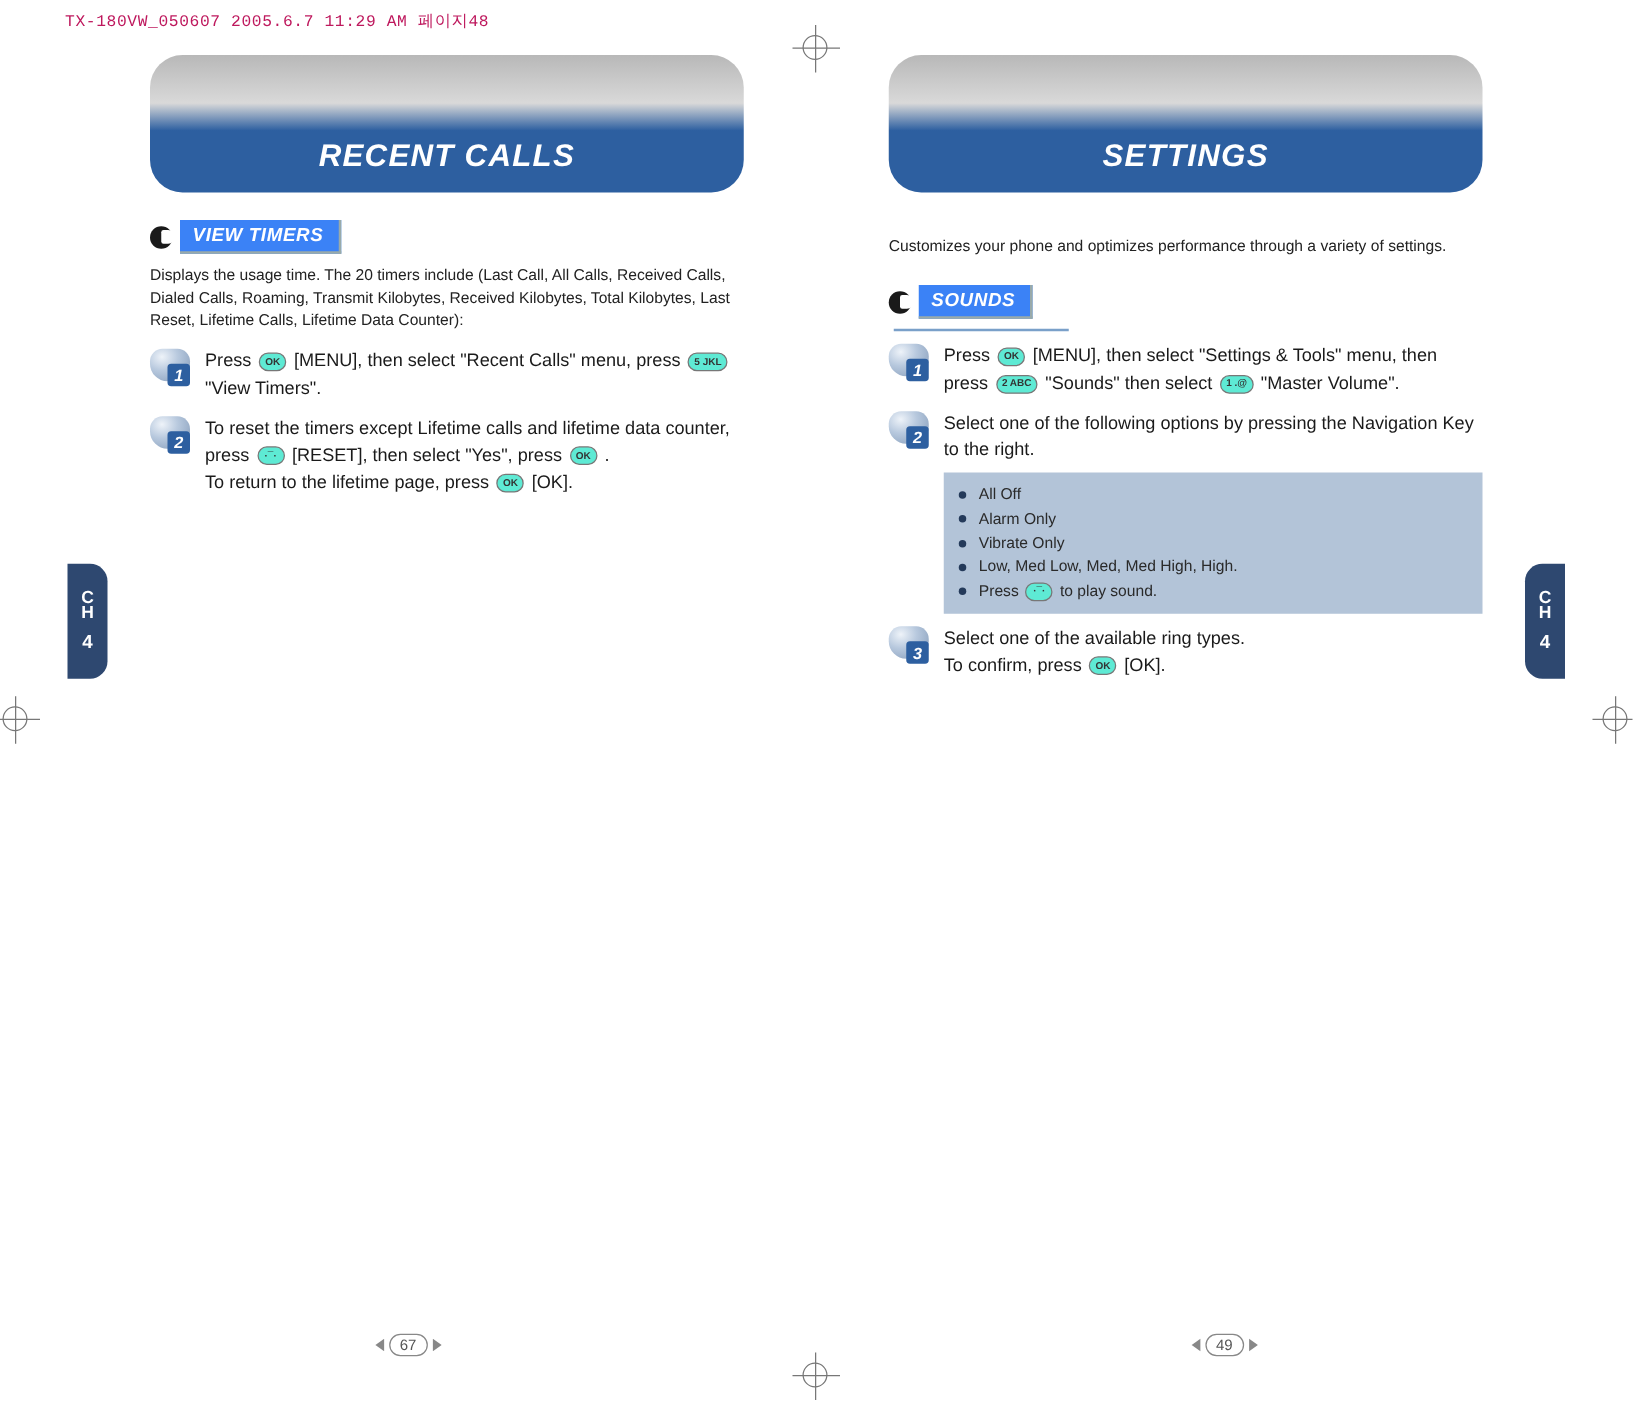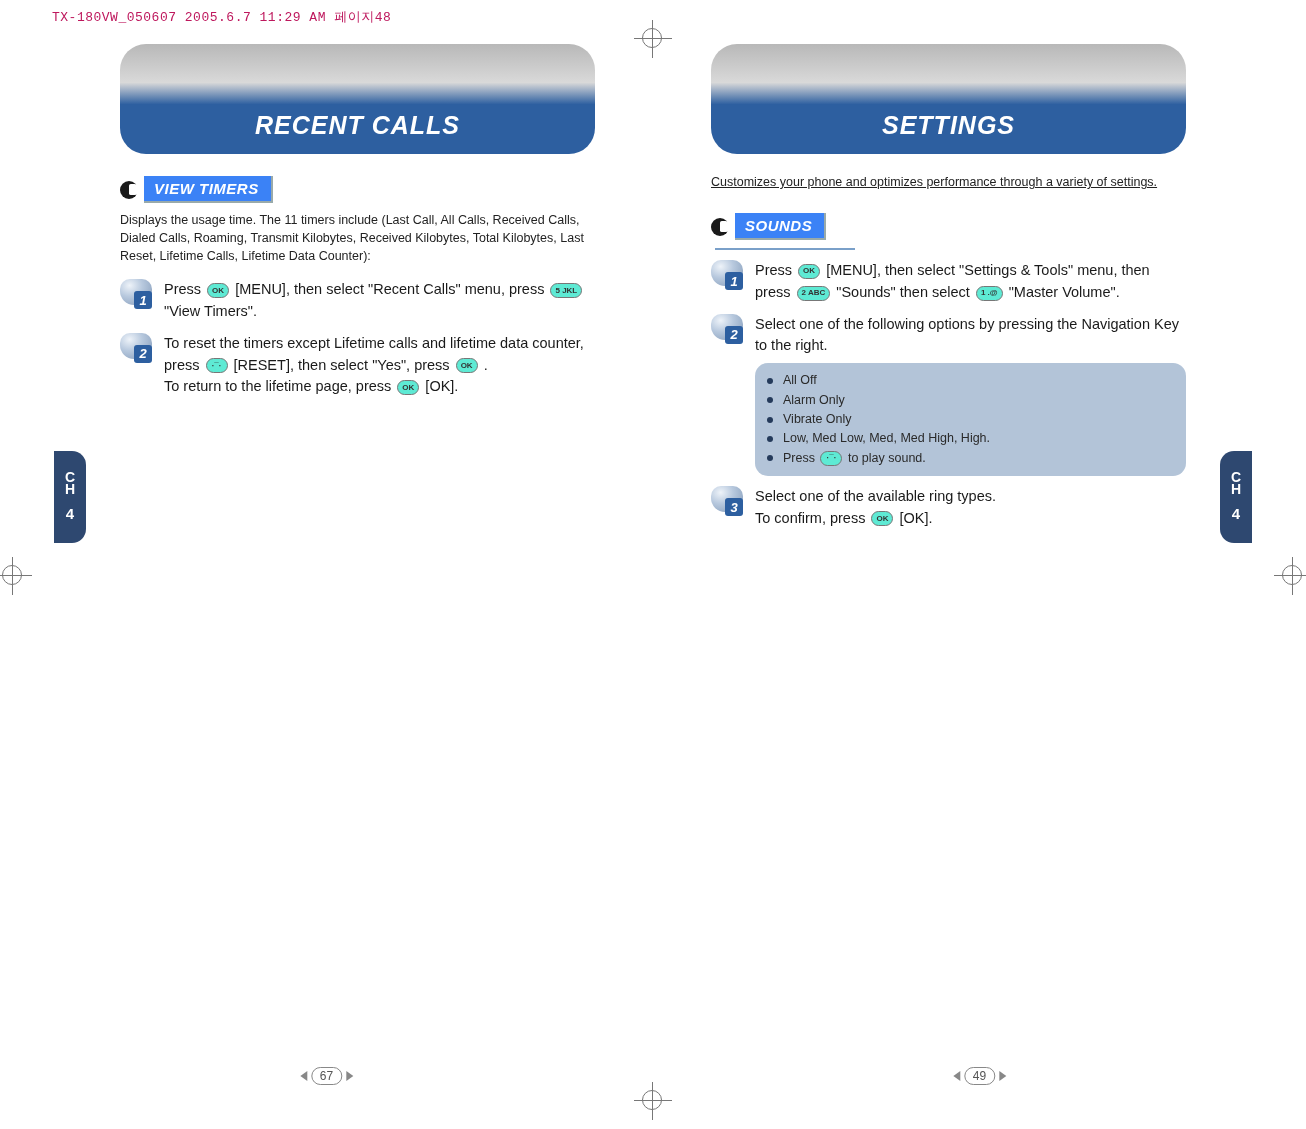--- a/index.html
+++ b/index.html
@@ -185,21 +185,20 @@
   .side-tab.right { right: 54px; border-radius: 14px 0 0 14px; }
   .side-tab .c { line-height: 0.85; }
   .side-tab .n { margin-top: 10px; font-size: 15px; }
 
   .options-box {
     background: #b3c4d8;
     padding: 8px 12px;
     margin: 6px 0 6px 44px;
     font-size: 12.5px;
     line-height: 1.55;
-    border-radius: 13px;
   }
   .options-box .row { display: flex; align-items: center; gap: 10px; }
   .options-box .bullet {
     width: 6px; height: 6px; background: #243a5a; border-radius: 50%;
     flex: 0 0 6px;
   }
 
   .page-num {
     position: absolute;
     bottom: 40px;
@@ -254,21 +253,21 @@
       <span>RECENT CALLS</span>
     </div>
 
     <div class="section-label">
       <div class="dot">
           <div class="inner"></div>
         </div>
       <div class="tab">VIEW TIMERS</div>
     </div>
 
-    <div class="body-text">Displays the usage time. The 11 timers include (Last Call, All Calls, Received Calls, Dialed Calls, Roaming, Transmit Kilobytes, Received Kilobytes, Total Kilobytes, Last Reset, Lifetime Calls, Lifetime Data Counter):</div>
+    <div class="body-text">Displays the usage time. The 20 timers include (Last Call, All Calls, Received Calls, Dialed Calls, Roaming, Transmit Kilobytes, Received Kilobytes, Total Kilobytes, Last Reset, Lifetime Calls, Lifetime Data Counter):</div>
 
     <div class="step">
       <div class="step-badge">
         <div class="cap"></div>
         <div class="num">1</div>
       </div>
       <div class="step-text">
         <span>Press</span>
         <span class="key">OK</span>
         <span>[MENU], then select "Recent Calls" menu, press</span>
@@ -306,21 +305,21 @@
     <div class="side-tab right">
       <span class="c">C</span>
       <span class="c">H</span>
       <span class="n">4</span>
     </div>
 
     <div class="title-pill">
       <span>SETTINGS</span>
     </div>
 
-    <div class="body-text" style="margin-top:19px;text-decoration:underline;">Customizes your phone and optimizes performance through a variety of settings.</div>
+    <div class="body-text" style="margin-top:34px;">Customizes your phone and optimizes performance through a variety of settings.</div>
 
     <div class="section-label">
       <div class="dot">
           <div class="inner"></div>
         </div>
       <div class="tab">SOUNDS</div>
     </div>
 
     <div class="sub-underline"></div>
 

